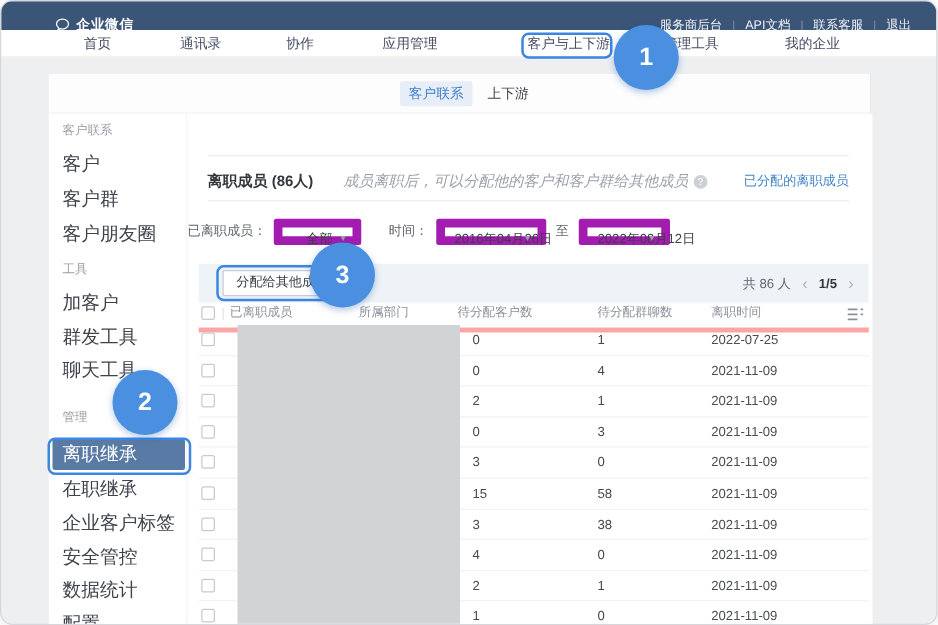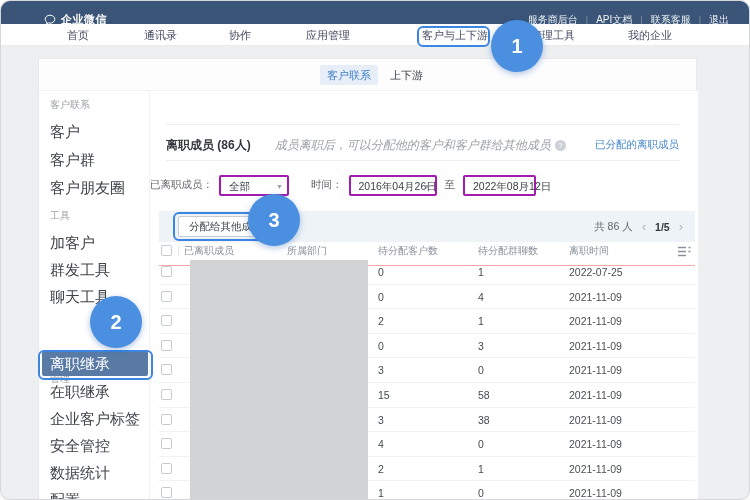--- a/index.html
+++ b/index.html
@@ -44,34 +44,34 @@
   .page-title{position:absolute;left:16px;top:7px;font-size:13px;font-weight:600;color:#32373c;}
   .hr{position:absolute;left:16px;right:19px;height:1px;background:#ecedef;}
   .section-row{position:absolute;left:16px;right:19px;top:44px;height:20px;display:flex;align-items:center;}
   .section-title{font-size:12px;font-weight:700;color:#33373c;white-space:nowrap;}
   .section-desc{font-size:12px;color:#9ba1a9;margin-left:24px;white-space:nowrap;font-style:italic;}
   .info-icon{display:inline-block;width:11px;height:11px;border-radius:50%;background:#ccd1d7;color:#fff;
     font-size:8px;line-height:11px;text-align:center;margin-left:4px;cursor:pointer;}
   .assigned-link{margin-left:auto;font-size:10.5px;color:var(--link-blue);cursor:pointer;white-space:nowrap;}
   .filter-row{position:absolute;left:0;top:82px;height:24px;display:flex;align-items:center;}
   .flabel{font-size:10.5px;color:#61656c;white-space:nowrap;}
-  .select{position:relative;height:21px;line-height:19px;border:2px solid #a21caf;border-radius:2px;background:#fff;
-    font-size:10.5px;color:#3a3e44;padding:0 16px 0 8px;margin-left:6px;cursor:pointer;white-space:nowrap;}
+  .select{position:relative;height:21px;line-height:19px;border:7px solid #a21caf;border-radius:2px;background:#fff;
+    font-size:10.5px;color:#3a3e44;padding:0 16px 0 8px;margin-left:6px;cursor:pointer;white-space:nowrap;text-align:right;}
   .select .caret{position:absolute;right:4px;top:0;font-size:7px;color:#9aa0a8;line-height:19px;}
   .gap20{width:22px;} .gap8{width:8px;}
   
   .toolbar{position:absolute;left:9px;top:120px;width:536px;height:31px;background:var(--toolbar-bg);
     display:flex;align-items:center;padding:0 12px 0 19px;}
   .assign-btn{height:21px;line-height:19px;padding:0 10px;background:#fff;border:1px solid #c8ccd3;border-radius:2px;
     font-size:10.5px;color:#3a3e44;cursor:pointer;white-space:nowrap;}
   .pager{margin-left:auto;display:flex;align-items:center;gap:9px;font-size:10.5px;color:#61656c;}
   .pg-arrow{font-size:13px;color:#aeb4bc;cursor:pointer;line-height:1;}
   .pg-num{font-size:10.5px;color:#33373c;font-weight:600;}
   
-  .thead{position:absolute;left:9px;top:151px;width:536px;height:24px;border-bottom:1px solid #fca5a5;}
+  .thead{position:absolute;left:9px;top:151px;width:536px;height:24px;border-bottom:4px solid #fca5a5;}
   .th{position:absolute;top:0;height:18px;line-height:18px;font-size:10px;color:#8b919a;white-space:nowrap;}
   .th-sep{position:absolute;left:19px;top:4px;width:1px;height:10px;background:#e3e6ea;}
   .cb{position:absolute;width:11px;height:11px;border:1px solid #c6cbd2;border-radius:2px;background:#fff;cursor:pointer;}
   .cols-icon{position:absolute;right:4px;top:4px;width:13px;height:11px;cursor:pointer;}
   .trow{position:absolute;left:9px;width:536px;height:24.6px;border-bottom:1px solid #f1f2f4;}
   .trow .cb{left:2px;top:6px;}
   .cell{position:absolute;top:0;height:24.6px;line-height:24.6px;font-size:10.5px;color:#45494f;white-space:nowrap;}
   .c-clients{left:219px;} .c-groups{left:319px;} .c-date{left:410px;color:#4a4e54;}
   .redaction{position:absolute;left:40px;top:169px;width:178px;height:242px;background:var(--redaction);z-index:5;}
 </style>
@@ -124,21 +124,21 @@
       <div class="side-selected-bg" style="top:260px"></div>
       <div id="sidebar-items">
           <div class="side-section" style="top: 7px;">客户联系</div>
           <div class="side-item" style="top: 34px;">客户</div>
           <div class="side-item" style="top: 62px;">客户群</div>
           <div class="side-item" style="top: 90px;">客户朋友圈</div>
           <div class="side-section" style="top: 118px;">工具</div>
           <div class="side-item" style="top: 145px; text-align: center;">加客户</div>
           <div class="side-item" style="top: 172px;">群发工具</div>
           <div class="side-item" style="top: 199px;">聊天工具</div>
-          <div class="side-section" style="top: 237px; margin-top: 44px;">管理</div>
+          <div class="side-section" style="top: 237px;">管理</div>
           <div class="side-item selected" style="top: 266px;">离职继承</div>
           <div class="side-item" style="top: 294px;">在职继承</div>
           <div class="side-item" style="top: 321px;">企业客户标签</div>
           <div class="side-item" style="top: 348px;">安全管控</div>
           <div class="side-item" style="top: 375px;">数据统计</div>
           <div class="side-item" style="top: 402px;">配置</div>
         </div>
     </div>
 
     <div class="anno-rect" style="left:-1px;top:291px;width:115px;height:30px;"></div>
@@ -189,21 +189,21 @@
         </div>
       </div>
 
       <div class="anno-rect" style="left:23px;top:121px;width:95px;height:29px;"></div>
 
       <div class="thead">
         <span class="cb" style="left:2px;top:3px"></span>
         <span class="th-sep"></span>
         <span class="th" style="left:25px">已离职成员</span>
         <span class="th" style="left:128px">所属部门</span>
-        <span class="th" style="left:219px">待分配客户数</span>
+        <span class="th" style="left:207px">待分配客户数</span>
         <span class="th" style="left:319px">待分配群聊数</span>
         <span class="th" style="left:410px">离职时间</span>
         <svg class="cols-icon" viewBox="0 0 13 11">
           <g stroke="#8b919a" stroke-width="1.4">
             <line x1="0" y1="1.5" x2="8" y2="1.5"></line>
               <line x1="0" y1="5.5" x2="8" y2="5.5"></line>
               <line x1="0" y1="9.5" x2="8" y2="9.5"></line>
             <line x1="10.5" y1="1.5" x2="12.5" y2="1.5"></line>
               <line x1="10.5" y1="5.5" x2="12.5" y2="5.5"></line>
           </g>

